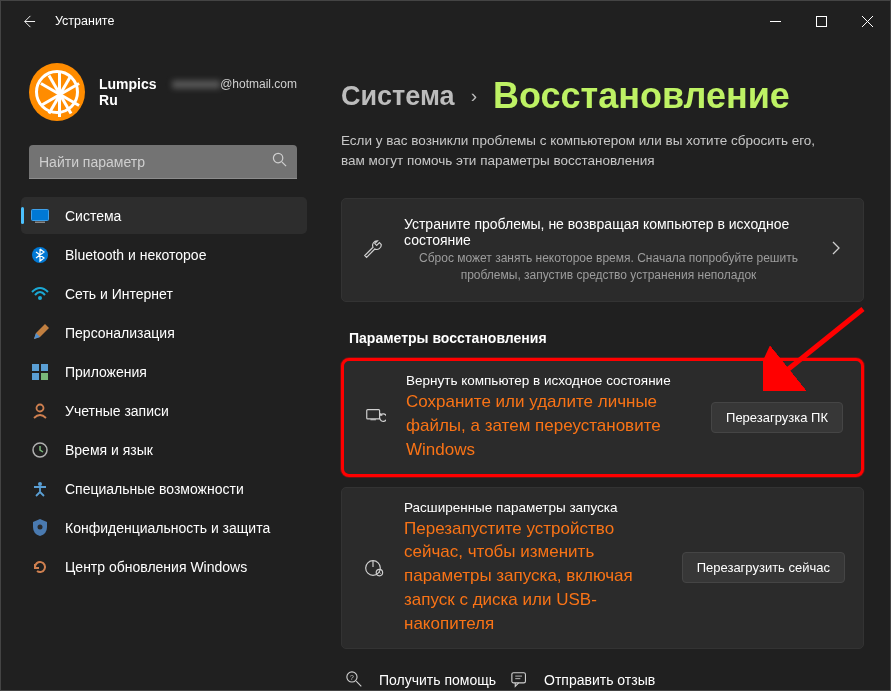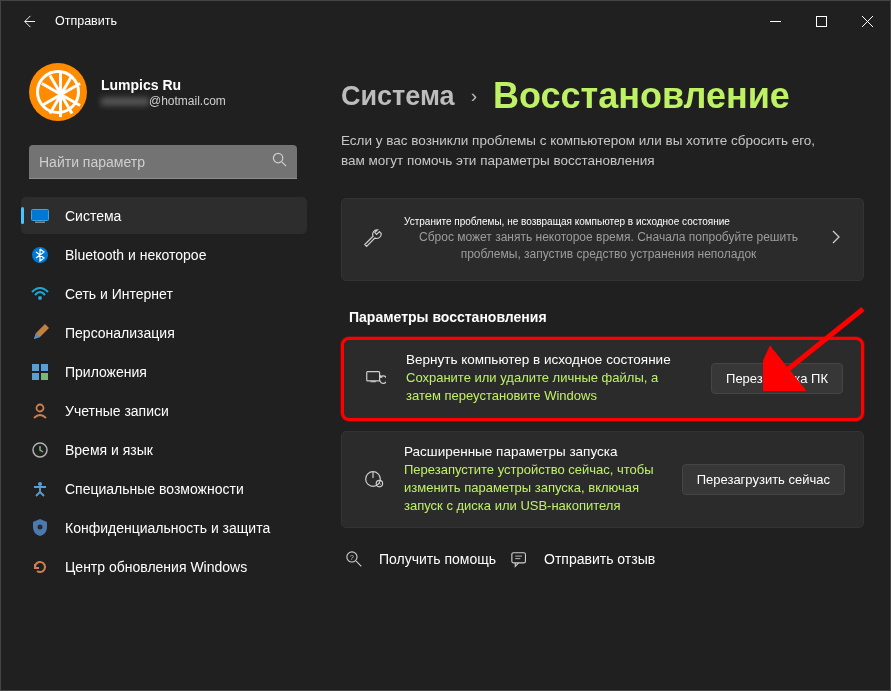--- a/index.html
+++ b/index.html
@@ -60,21 +60,21 @@
     .avatar-inner {
       width: 44px; height: 44px;
       border-radius: 50%;
       border: 3px solid #fff;
       position: relative;
     }
     .avatar-slice {
       position: absolute;
       background: #fff;
     }
-    .profile-info { display: flex; flex-direction: column; }
+    .profile-info { display: flex; flex-direction: row; }
     .profile-name { font-size: 14px; font-weight: 600; }
     .profile-email { font-size: 12px; color: #cfcfcf; margin-top: 1px; }
     .profile-email .blur {
       filter: blur(3px);
       user-select: none;
     }
     .searchbox {
       margin: 6px 10px 14px 18px;
       height: 34px;
       background: #737373;
@@ -136,40 +136,40 @@
       display: flex; align-items: center;
       gap: 18px;
       cursor: pointer;
     }
     .card-icon {
       width: 26px; height: 26px;
       display: flex; align-items: center; justify-content: center;
       flex-shrink: 0;
     }
     .card-body { flex: 1; }
-    .card-title { font-size: 10px; font-weight: 400; color: #ffffff; margin-bottom: 2px;}
+    .card-title { font-size: 14px; font-weight: 400; color: #ffffff; margin-bottom: 2px;}
     .card-sub { font-size: 12px; color: #9d9d9d; line-height: 1.45; text-align: center; }
     .card-chevron { width: 14px; color: #cfcfcf; flex-shrink: 0;}
     .section-title { font-size: 14px; font-weight: 600; margin: 28px 0 12px 8px;}
     .option-card {
       background: #2b2b2b;
       border: 1px solid #333;
       border-radius: 5px;
       padding: 12px 18px;
       display: flex; align-items: center; gap: 18px;
       margin-bottom: 10px;
     }
     .option-card.highlighted {
       border: 3px solid #ff0000;
       border-radius: 8px;
       box-shadow: 0 0 0 1px rgba(255,0,0,0.3);
     }
     .option-body { flex: 1;}
     .option-title { font-size: 13.5px; color: #ffffff; margin-bottom: 2px;}
-    .option-sub { font-size: 13px; color: #bef264; line-height: 1.4; max-width: 300px;}
+    .option-sub { font-size: 17px; color: #f97316; line-height: 1.4; max-width: 300px;}
     .option-btn {
       background: #373737;
       border: 1px solid #454545;
       border-radius: 4px;
       padding: 7px 14px;
       color: #ffffff;
       font-size: 13px;
       cursor: pointer;
       white-space: nowrap;
     }
@@ -189,21 +189,21 @@
 </head>
 <body>
 
 <div class="titlebar">
   <div class="back-btn">
     <svg width="15" height="15" viewBox="0 0 16 16">
         <path d="M10 2 L4 8 L10 14" stroke="#fff" stroke-width="1" fill="none"></path>
         <path d="M4 8 L15 8" stroke="#fff" stroke-width="1"></path>
       </svg>
   </div>
-  <div class="titlebar-title">Отправить</div>
+  <div class="titlebar-title">Устраните</div>
   <div class="win-controls">
     <div class="win-btn">
       <svg width="11" height="11">
           <line x1="0" y1="5.5" x2="11" y2="5.5" stroke="#fff" stroke-width="1"></line>
         </svg>
     </div>
     <div class="win-btn">
       <svg width="11" height="11">
           <rect x="0.5" y="0.5" width="10" height="10" stroke="#fff" stroke-width="1" fill="none"></rect>
         </svg>

